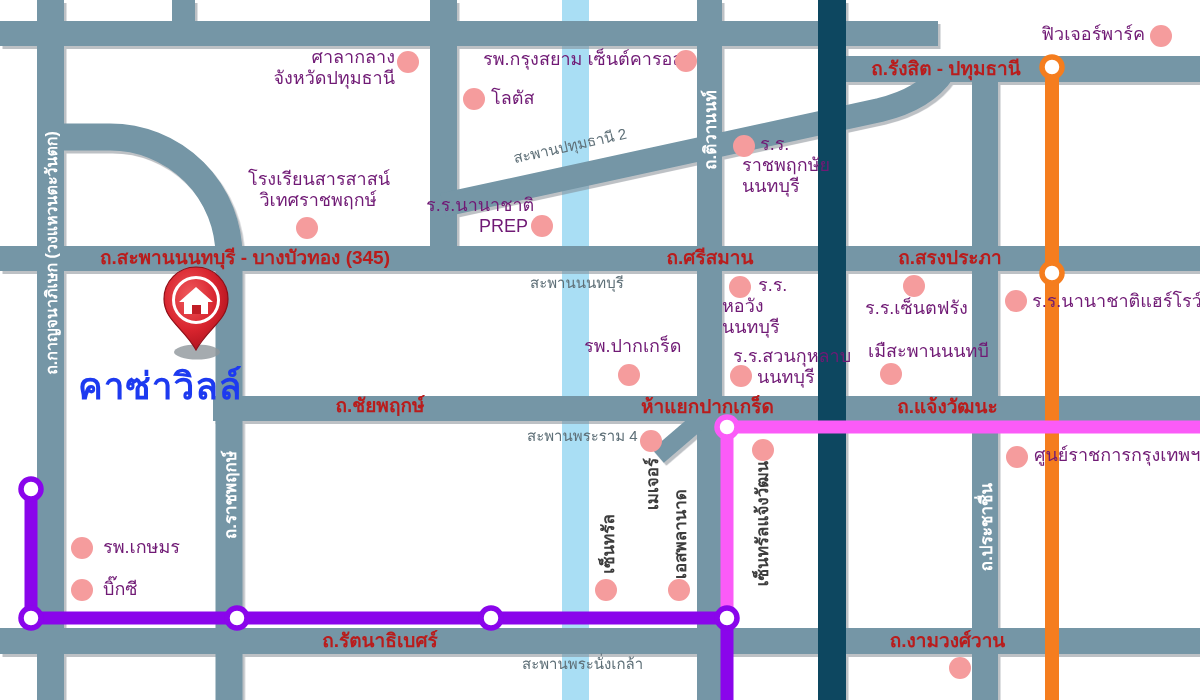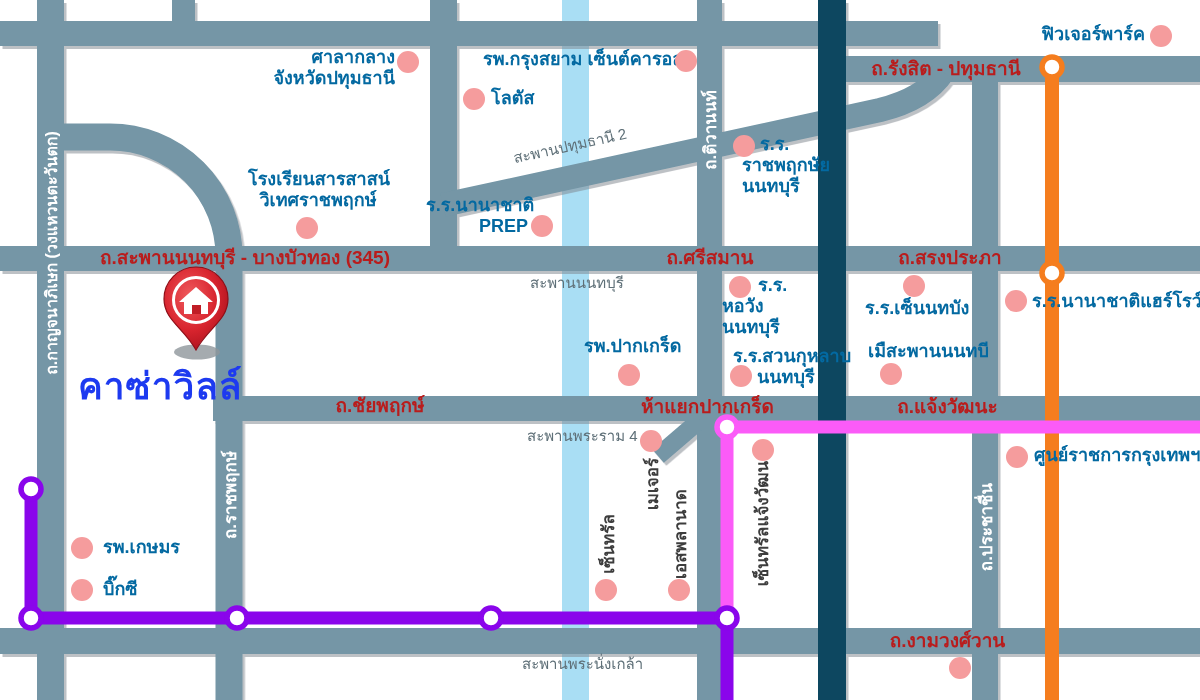--- a/index.html
+++ b/index.html
@@ -18,21 +18,21 @@
   .line-purple{stroke:var(--purple);fill:none;}
   .st-orange{fill:#fff;stroke:var(--orange);stroke-width:5.5;}
   .st-magenta{fill:#fff;stroke:var(--magenta);stroke-width:5.5;}
   .st-purple{fill:#fff;stroke:var(--purple);stroke-width:5.5;}
   
   .rl{position:absolute;color:#b91c1c;font-size:19px;font-weight:600;text-align:center;
       white-space:nowrap;line-height:24px;}
   .rv{position:absolute;color:#fff;font-size:16px;font-weight:600;white-space:nowrap;
       transform:translate(-50%,-50%) rotate(-90deg);}
   .bl{position:absolute;color:#5f7078;font-size:15px;white-space:nowrap;line-height:18px;}
-  .pl{position:absolute;color:#0369a1;font-size:18px;font-weight:700;line-height:21px;white-space:nowrap;}
+  .pl{position:absolute;color:#701a75;font-size:18px;font-weight:400;line-height:21px;white-space:nowrap;}
   .pl span{display:block;}
   .plv{position:absolute;color:#3d3d3d;font-size:17px;font-weight:600;white-space:nowrap;
       transform:translate(-50%,-50%) rotate(-90deg);}
   .dot{position:absolute;width:22px;height:22px;border-radius:50%;background:var(--dot);}
   .ta-r{text-align:right;}
   .ta-c{text-align:center;}
   #project-label{position:absolute;left:78px;top:356px;color:var(--brand);
       font-size:37px;font-weight:bold;letter-spacing:1px;white-space:nowrap;}
 </style>
 </head>
@@ -95,20 +95,21 @@
     </g>
   </svg>
 
   <div class="rl" style="left:100px;top:246px;width:280px;">ถ.สะพานนนทบุรี - บางบัวทอง (345)</div>
   <div class="rl" style="left:645px;top:246px;width:130px;">ถ.ศรีสมาน</div>
   <div class="rl" style="left:885px;top:246px;width:130px;">ถ.สรงประภา</div>
   <div class="rl" style="left:865px;top:57px;width:162px;">ถ.รังสิต - ปทุมธานี</div>
   <div class="rl" style="left:315px;top:394px;width:130px;">ถ.ชัยพฤกษ์</div>
   <div class="rl" style="left:625px;top:395px;width:165px;">ห้าแยกปากเกร็ด</div>
   <div class="rl" style="left:880px;top:395px;width:135px;">ถ.แจ้งวัฒนะ</div>
+  <div class="rl" style="left:310px;top:629px;width:140px;">ถ.รัตนาธิเบศร์</div>
   <div class="rl" style="left:880px;top:629px;width:135px;">ถ.งามวงศ์วาน</div>
 
   <div class="rv" style="left:51px;top:253px;">ถ.กาญจนาภิเษก (วงแหวนตะวันตก)</div>
   <div class="rv" style="left:229px;top:495px;font-size:17px;">ถ.ราชพฤกษ์</div>
   <div class="rv" style="left:709px;top:130px;font-size:17px;">ถ.ติวานนท์</div>
   <div class="rv" style="left:985px;top:527px;font-size:17px;">ถ.ประชาชื่น</div>
 
   <div class="bl" style="left:570px;top:146px;transform:translate(-50%,-50%) rotate(-12.5deg);">สะพานปทุมธานี 2</div>
   <div class="bl" style="left:530px;top:274px;">สะพานนนทบุรี</div>
   <div class="bl" style="left:527px;top:427px;">สะพานพระราม 4</div>
@@ -137,21 +138,21 @@
   <div class="pl" style="left:722px;top:275px;">
     <span style="margin-left:36px;">ร.ร.</span>
     <span>หอวัง</span>
     <span>นนทบุรี</span>
   </div>
   <div class="pl" style="left:584px;top:336px;">รพ.ปากเกร็ด</div>
   <div class="pl" style="left:733px;top:346px;">
     <span>ร.ร.สวนกุหลาบ</span>
     <span style="margin-left:24px;">นนทบุรี</span>
   </div>
-  <div class="pl" style="left:865px;top:298px;">ร.ร.เซ็นนทบัง</div>
+  <div class="pl" style="left:865px;top:298px;">ร.ร.เซ็นตฟรัง</div>
   <div class="pl" style="left:868px;top:341px;">เมืสะพานนนทบี</div>
   <div class="pl" style="left:1032px;top:291px;">ร.ร.นานาชาติแฮร์โรว์</div>
   <div class="pl" style="left:1034px;top:445px;">ศูนย์ราชการกรุงเทพฯ</div>
   <div class="pl" style="left:103px;top:537px;">รพ.เกษมร</div>
   <div class="pl" style="left:103px;top:579px;">บิ๊กซี</div>
   <div class="plv" style="left:607px;top:544px;">เซ็นทรัล</div>
   <div class="plv" style="left:651px;top:484px;">เมเจอร์</div>
   <div class="plv" style="left:679px;top:534px;">เอสพลานาด</div>
   <div class="plv" style="left:761px;top:519px;">เซ็นทรัลแจ้งวัฒนะ</div>
   <div class="pl ta-r" style="left:858px;top:655px;width:87px;margin-top:48px;">เดอะมอลล์</div>

